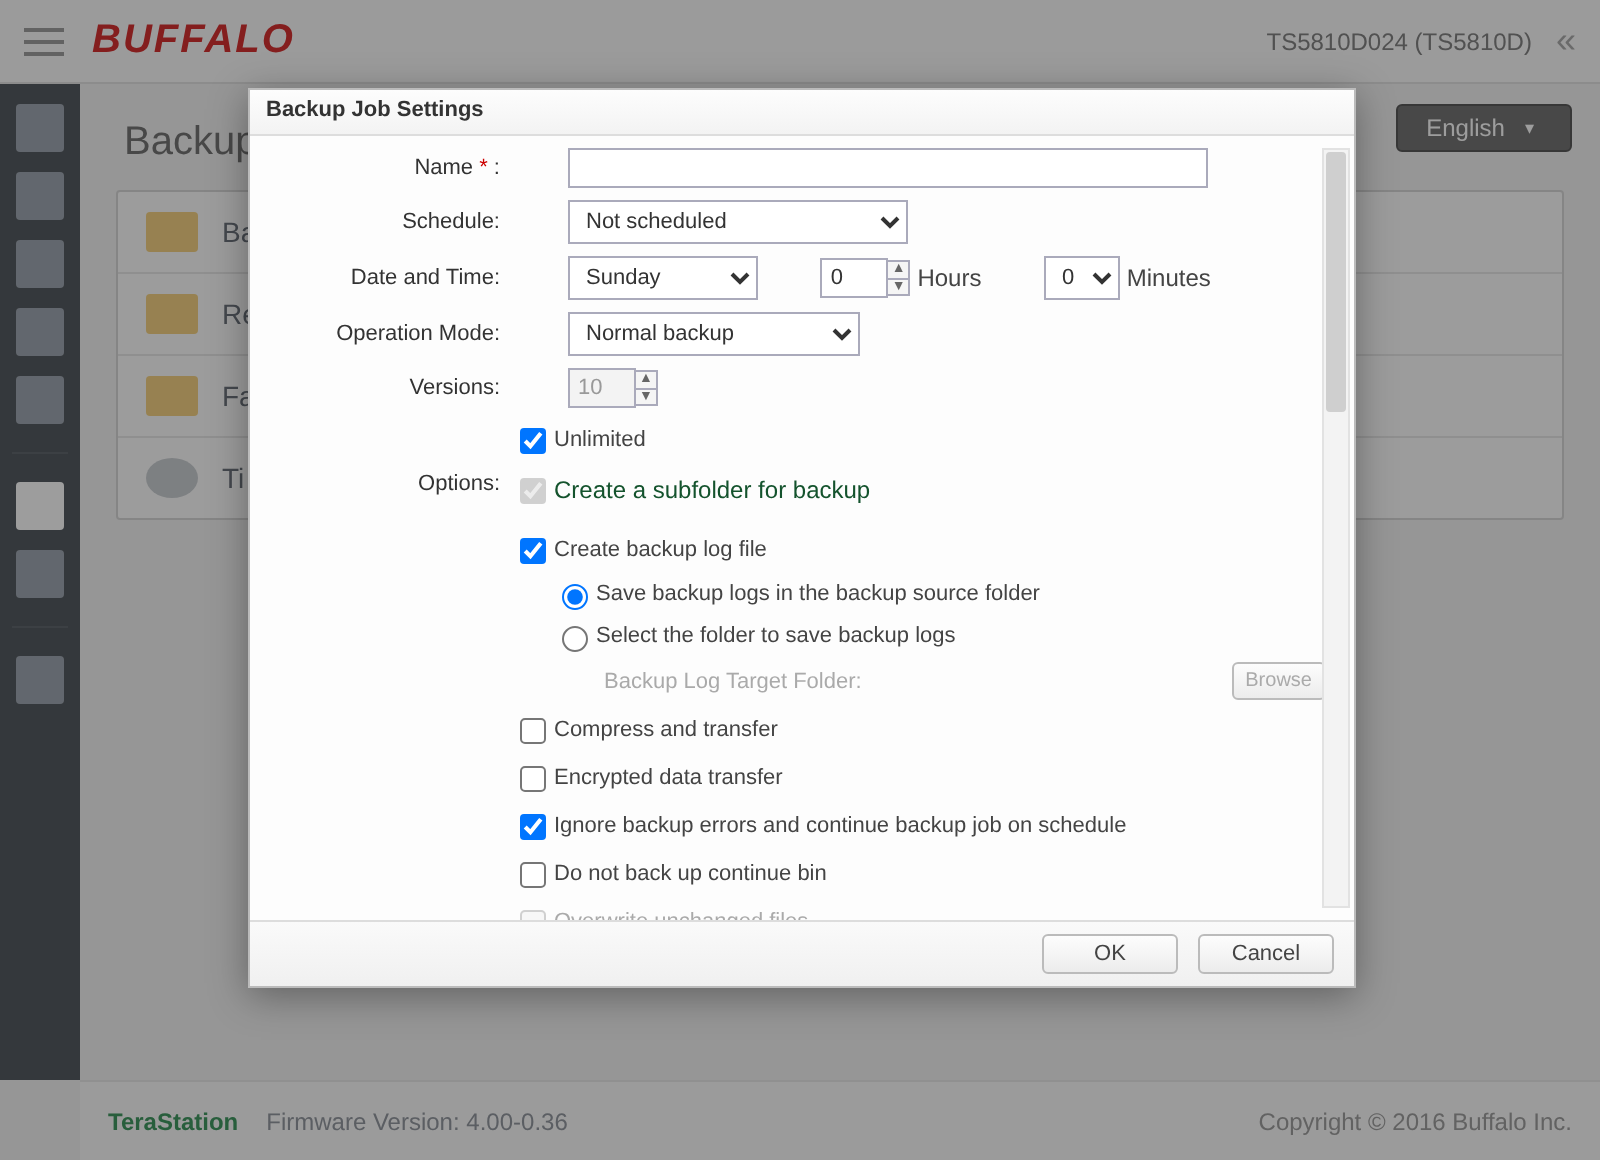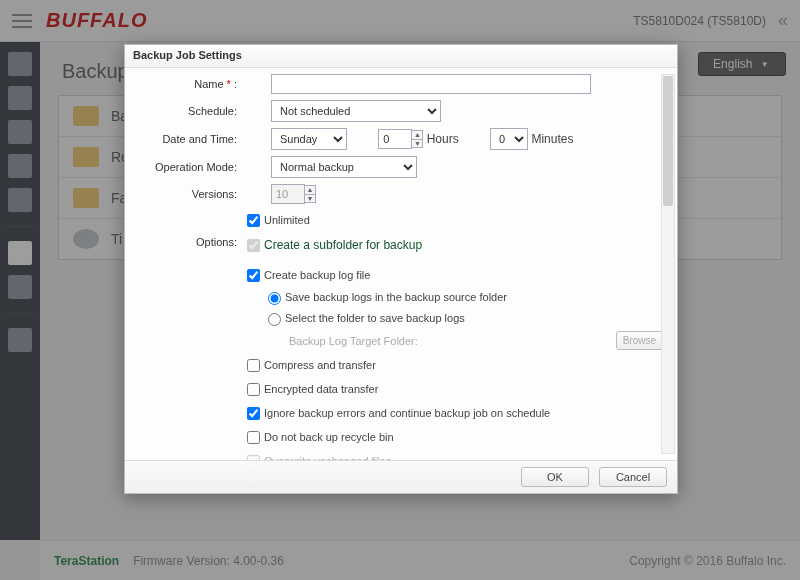--- a/index.html
+++ b/index.html
@@ -35,21 +35,21 @@
   .row .ricon.clock::before { background:#bfc4c9; border-radius:50%;}
   .row .rlabel { font-size:14px; color:#4d5560;}
 
   .footer { position:absolute; left:40px; right:0; bottom:0; height:40px; background:#fafafa; border-top:1px solid #e5e5e5; display:flex; align-items:center; padding:0 14px; color:#7b818a; font-size:12px;}
   .footer .prod { font-weight:600; color:#15803d; margin-right:14px; }
   .footer .copy { margin-left:auto; color:#888; }
 
   
   .modal { position:absolute; left:124px; top:44px; width:554px; height:450px; background:#fdfdfd; border:1px solid #bbb; box-shadow:0 4px 18px rgba(0,0,0,.35); z-index:10; display:flex; flex-direction:column;}
   .modal .mtitle { padding:4px 8px 6px; font-size:11px; font-weight:bold; color:#333; border-bottom:1px solid #ddd; background:linear-gradient(#fdfdfd,#f3f3f3);}
-  .modal .mbody { flex:1; overflow:hidden; position:relative; padding:6px 14px 0 14px; }
+  .modal .mbody { flex:1; overflow:hidden; position:relative; padding:6px 14px 0 27px; }
   .modal .scrollbar { position:absolute; right:2px; top:6px; bottom:6px; width:14px; background:#f3f3f3; border:1px solid #e2e2e2;}
   .modal .scrollbar .thumb { position:absolute; left:1px; right:1px; top:1px; height:130px; background:#cfcfcf; border-radius:2px;}
   .formrow { display:flex; align-items:center; margin-bottom:6px; }
   .formrow label.lbl { width:98px; min-width:98px; text-align:right; margin-right:6px; font-size:11px; color:#333;}
   .req { color:#c00; }
   input[type=text].wide { width:320px; }
   input[type=text],select,.spin { border:1px solid #aab; height:20px; font-size:11px; padding:1px 4px; background:#fff; color:#333;margin-left:28px;}
   input[disabled],select[disabled] { background:#f3f3f3; color:#999;}
   select { height:22px;}
   .chx { margin-right:4px; position:relative; top:1px; }
@@ -143,21 +143,21 @@
       <input type="text" class="wide" value="" style="">
     </div>
 
     <div class="formrow">
       <label class="lbl">Schedule:</label>
       <select style="width:170px"><option>Not scheduled</option></select>
     </div>
 
     <div class="formrow">
       <label class="lbl">Date and Time:</label>
-      <select style="width:76px"><option>Sunday</option></select>
+      <select style="width:95px"><option>Sunday</option></select>
       &nbsp;
       <input type="text" class="num" value="0" style="">
       <span class="spinbtns">
           <span>▲</span>
           <span>▼</span>
         </span>
       &nbsp;<span>Hours</span>&nbsp;
       <select class="mini" style="width:38px"><option>0</option></select>
       &nbsp;<span>Minutes</span>
     </div>
@@ -214,21 +214,21 @@
     <div class="optline">
       <input type="checkbox" class="chx" style="">
       <span>Encrypted data transfer</span>
     </div>
     <div class="optline">
       <input type="checkbox" class="chx" checked="" style="">
       <span>Ignore backup errors and continue backup job on schedule</span>
     </div>
     <div class="optline">
       <input type="checkbox" class="chx" style="">
-      <span>Do not back up recycle bin</span>
+      <span>Do not back up continue bin</span>
     </div>
     <div class="optline disabled">
       <input type="checkbox" class="chx" disabled="" style="">
       <span>Overwrite unchanged files</span>
     </div>
 
   </div>
   <div class="mfooter">
     <button class="btn">OK</button>
     <button class="btn">Cancel</button>

